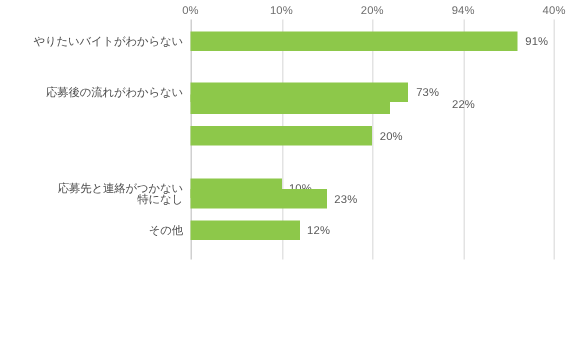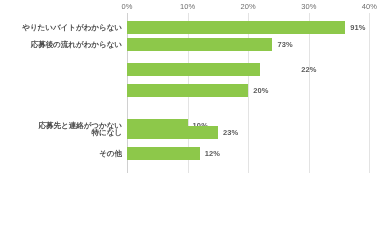--- a/index.html
+++ b/index.html
@@ -61,21 +61,20 @@
     background: #d0d0d0;
   }
 
   
   .rows {
     position: absolute;
     left: 0;
     top: 13px;
     width: 328px;
     height: 160px;
-    font-weight: bold;
   }
   .bar-row {
     position: absolute;
     left: 0;
     width: 384px;
     height: 21px;
   }
   .cat-label {
     position: absolute;
     left: 0;
@@ -110,39 +109,39 @@
 </style>
 </head>
 <body>
 
 <div id="chart-root">
 
   <div class="axis-top">
       <span class="tick-label" style="left: 127px;">0%</span>
       <span class="tick-label" style="left: 187.6px;">10%</span>
       <span class="tick-label" style="left: 248.2px;">20%</span>
-      <span class="tick-label" style="left: 308.8px;">30%</span>
+      <span class="tick-label" style="left: 308.8px;">94%</span>
       <span class="tick-label" style="left: 369.4px;">40%</span>
     </div>
 
   <div class="gridlines">
       <div class="gridline axis-zero" style="left: 127px;"></div>
       <div class="gridline" style="left: 187.6px;"></div>
       <div class="gridline" style="left: 248.2px;"></div>
       <div class="gridline" style="left: 308.8px;"></div>
       <div class="gridline" style="left: 369.4px;"></div>
     </div>
 
   <div class="rows">
       <div class="bar-row" style="top: 4px;">
         <div class="cat-label">やりたいバイトがわからない</div>
         <div class="bar" style="width: 218.16px;"></div>
         <div class="bar-value" style="left: 350.16px;">91%</div>
       </div>
-      <div class="bar-row" style="top: 21px;">
+      <div class="bar-row" style="top: 38px;">
         <div class="cat-label">応募後の流れがわからない</div>
         <div class="bar" style="width: 145.44px;"></div>
         <div class="bar-value" style="left: 277.44px;">73%</div>
       </div>
       <div class="bar-row" style="top: 46px;">
         <div class="bar" style="width: 133.32px;"></div>
         <div class="bar-value" style="left: 265.32px; margin-left: 36px;">22%</div>
       </div>
       <div class="bar-row" style="top: 67px;">
         <div class="bar" style="width: 121.2px;"></div>

